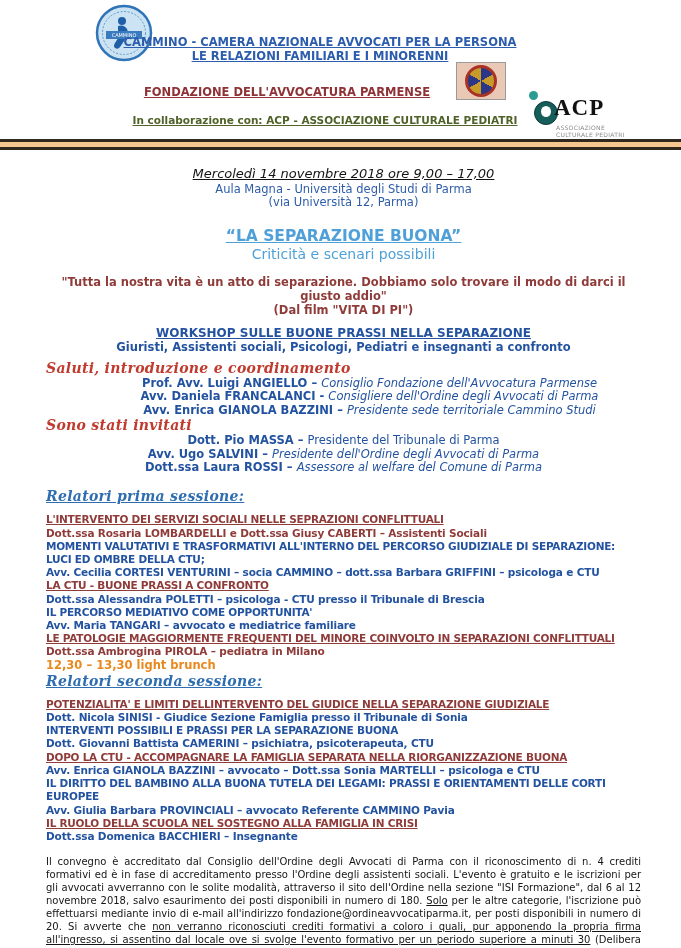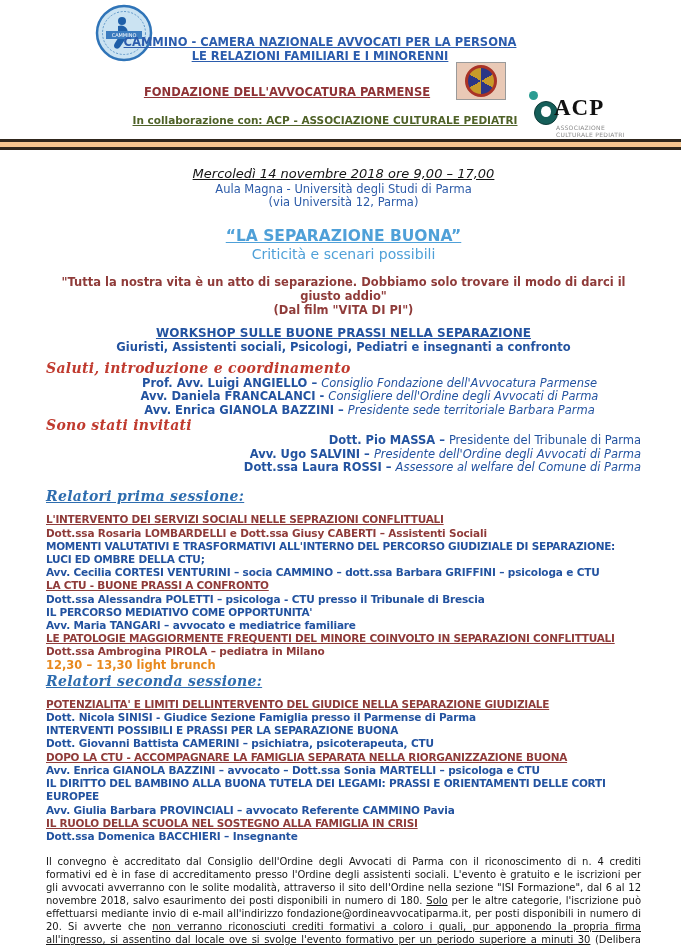--- a/index.html
+++ b/index.html
@@ -46,21 +46,21 @@
   .workshop-t{margin-top:9px;color:#2353A0;font-weight:bold;font-size:12px;line-height:14px;}
   .workshop-t span{text-decoration:underline;}
   .workshop-s{color:#2353A0;font-weight:bold;font-size:11.5px;line-height:14px;}
   .script{font-family:"DejaVu Serif","Liberation Serif",serif;font-style:italic;font-weight:bold;
           font-size:14px;letter-spacing:.3px;line-height:17px;}
   .script-red{color:#C03A2E;}
   .script-blue{color:#2E6DAF;}
   .script-blue span{text-decoration:underline;}
   .saluti-h{margin-top:6px;}
   .people-center{text-align:center;padding-left:52px;}
-  .people-left{text-align:right;}
+  .people-left{text-align:center;}
   .person{font-size:11.5px;line-height:13.4px;color:#2353A0;}
   .pname{font-weight:bold;}
   .prole{font-weight:normal;}
   .prole.it{font-style:italic;}
   .sess-h{margin-top:14px;}
   .sess2-h{margin-top:1px;}
   .items{margin-top:8px;}
   .sline{font-size:10.5px;font-weight:bold;line-height:13.2px;letter-spacing:-.15px;}
   .blue-speaker{color:#2353A0;}
   .maroon-speaker{color:#8F3B39;}
@@ -132,21 +132,21 @@
 
     <div class="workshop-t center">
       <span>WORKSHOP SULLE BUONE PRASSI NELLA SEPARAZIONE</span>
     </div>
     <div class="workshop-s center">Giuristi, Assistenti sociali, Psicologi, Pediatri e insegnanti a confronto</div>
 
     <div class="script script-red saluti-h">Saluti, introduzione e coordinamento</div>
     <div class="people-center">
         <div class="person"><span class="pname">Prof. Avv. Luigi ANGIELLO – </span><span class="prole it">Consiglio Fondazione dell'Avvocatura Parmense</span></div>
         <div class="person"><span class="pname">Avv. Daniela FRANCALANCI - </span><span class="prole it">Consigliere dell'Ordine degli Avvocati di Parma</span></div>
-        <div class="person"><span class="pname">Avv. Enrica GIANOLA BAZZINI – </span><span class="prole it">Presidente sede territoriale Barbara Parma</span></div>
+        <div class="person"><span class="pname">Avv. Enrica GIANOLA BAZZINI – </span><span class="prole it">Presidente sede territoriale Cammino Studi</span></div>
       </div>
 
     <div class="script script-red">Sono stati invitati</div>
     <div class="people-left">
         <div class="person"><span class="pname">Dott. Pio MASSA – </span><span class="prole">Presidente del Tribunale di Parma</span></div>
         <div class="person"><span class="pname">Avv. Ugo SALVINI – </span><span class="prole it">Presidente dell'Ordine degli Avvocati di Parma</span></div>
         <div class="person"><span class="pname">Dott.ssa Laura ROSSI – </span><span class="prole it">Assessore al welfare del Comune di Parma</span></div>
       </div>
 
     <div class="script script-blue sess-h">
@@ -164,21 +164,21 @@
         <div class="sline maroon-topic">LE PATOLOGIE MAGGIORMENTE FREQUENTI DEL MINORE COINVOLTO IN SEPARAZIONI CONFLITTUALI</div>
         <div class="sline maroon-speaker">Dott.ssa Ambrogina PIROLA – pediatra in Milano</div>
       </div>
     <div class="brunch">12,30 – 13,30 light brunch</div>
 
     <div class="script script-blue sess2-h">
       <span>Relatori seconda sessione:</span>
     </div>
     <div class="items">
         <div class="sline maroon-topic">POTENZIALITA' E LIMITI DELLINTERVENTO DEL GIUDICE NELLA SEPARAZIONE GIUDIZIALE</div>
-        <div class="sline blue-speaker">Dott. Nicola SINISI - Giudice Sezione Famiglia presso il Parmense di Parma</div>
+        <div class="sline blue-speaker">Dott. Nicola SINISI - Giudice Sezione Famiglia presso il Tribunale di Sonia</div>
         <div class="sline blue-topic">INTERVENTI POSSIBILI E PRASSI PER LA SEPARAZIONE BUONA</div>
         <div class="sline blue-speaker">Dott. Giovanni Battista CAMERINI – psichiatra, psicoterapeuta, CTU</div>
         <div class="sline maroon-topic">DOPO LA CTU - ACCOMPAGNARE LA FAMIGLIA SEPARATA NELLA RIORGANIZZAZIONE BUONA</div>
         <div class="sline blue-speaker">Avv. Enrica GIANOLA BAZZINI – avvocato – Dott.ssa Sonia MARTELLI – psicologa e CTU</div>
         <div class="sline blue-topic">IL DIRITTO DEL BAMBINO ALLA BUONA TUTELA DEI LEGAMI: PRASSI E ORIENTAMENTI DELLE CORTI EUROPEE</div>
         <div class="sline blue-speaker">Avv. Giulia Barbara PROVINCIALI – avvocato Referente CAMMINO Pavia</div>
         <div class="sline maroon-topic">IL RUOLO DELLA SCUOLA NEL SOSTEGNO ALLA FAMIGLIA IN CRISI</div>
         <div class="sline blue-speaker">Dott.ssa Domenica BACCHIERI – Insegnante</div>
       </div>
 

